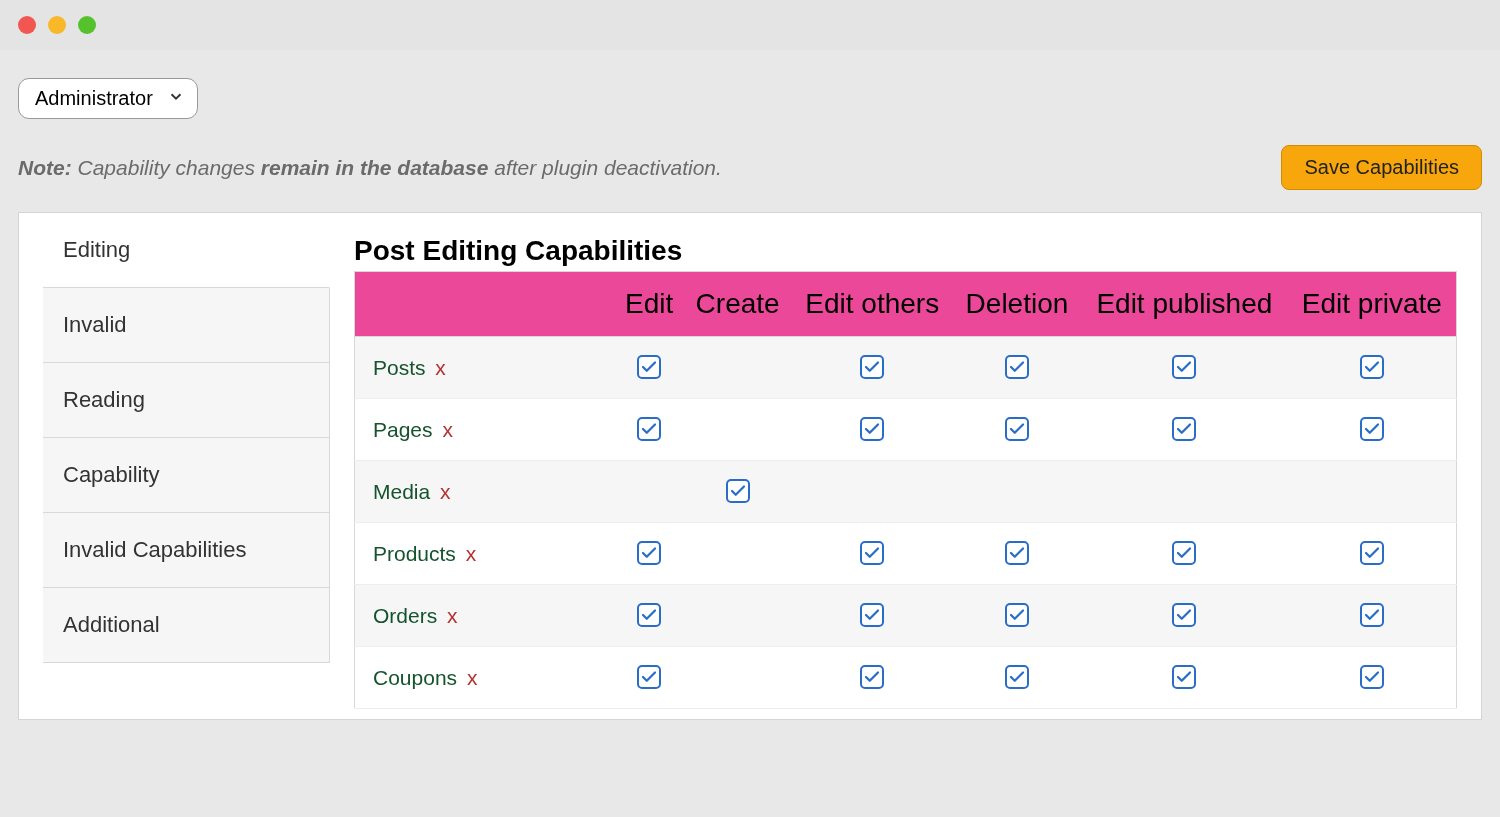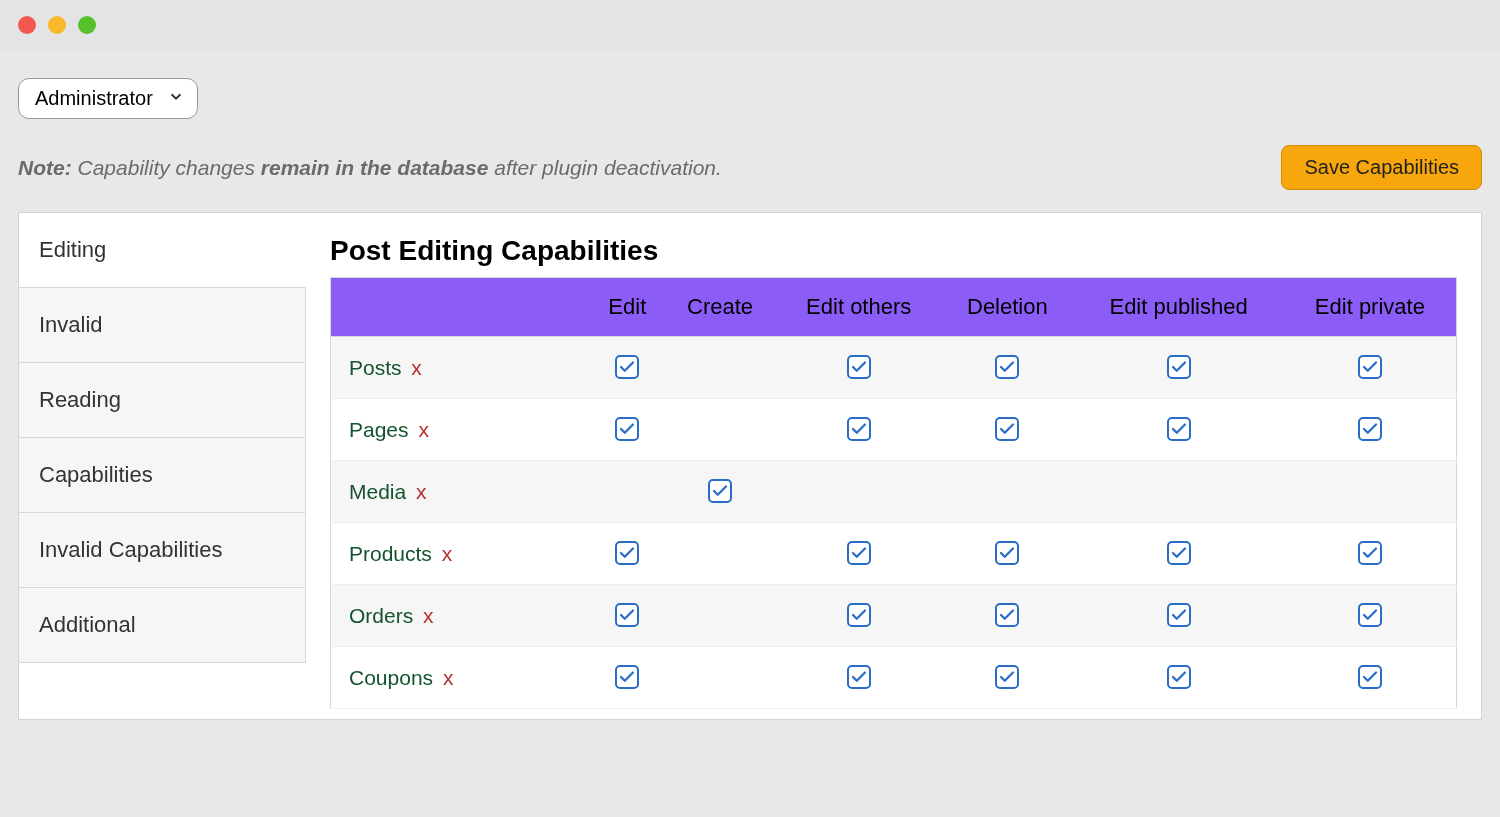--- a/index.html
+++ b/index.html
@@ -13,29 +13,29 @@
   .toolbar-row { padding: 28px 18px 8px 18px; }
   .role-select { position: relative; display: inline-flex; align-items: center; background: #fff; border: 1px solid #999; border-radius: 11px; padding: 8px 44px 8px 16px; font-size: 20px; cursor: pointer; }
   .role-select .chev { position: absolute; right: 12px; top: 50%; transform: translateY(-50%); }
 
   .note-row { display: flex; align-items: center; justify-content: space-between; padding: 18px 18px 0 18px; }
   .note-text { font-size: 21px; color: #6b6b6b; font-style: italic; }
   .note-text .strong { font-weight: 700; text-align: right; }
   .save-btn { background: #f7a70b; border: 1px solid #d18c00; color: #222; font-size: 20px; padding: 10px 22px; border-radius: 8px; cursor: pointer; }
 
   .panel { margin: 22px 18px 0 18px; background: #fff; border: 1px solid #d4d4d4; display: flex; }
-  .sidebar { width: 287px; }
+  .sidebar { width: 287px; margin-left: 24px; }
   .tab { font-size: 22px; color: #333; padding: 24px 20px; border-bottom: 1px solid #d8d8d8; border-right: 1px solid #d8d8d8; background: #f6f6f6; cursor: pointer; }
   .tab.active { background: #fff; border-right: 1px solid #fff; }
 
   .content { flex: 1; padding: 22px 24px 10px 24px; }
-  .content h2 { font-size: 28px; font-weight: 700; margin-bottom: 10px; }
+  .content h2 { font-size: 28px; font-weight: 700; margin-bottom: 4px; }
 
   table.caps { width: 100%; border-collapse: collapse; border: 1px solid #d8d8d8; }
-  table.caps th { font-size: 22px; font-weight: 400; padding: 16px 8px; text-align: center; background: #8b5cf6; border-bottom: 1px solid #d8d8d8; }
+  table.caps th { font-size: 28px; font-weight: 400; padding: 16px 8px; text-align: center; background: #ec4899; border-bottom: 1px solid #d8d8d8; }
   table.caps th:first-child { width: 260px; }
   table.caps td { padding: 18px 8px; text-align: center; border-bottom: 1px solid #eee; }
   table.caps tbody tr:nth-child(odd) { background: #f6f6f6; }
   table.caps tbody tr:nth-child(even) { background: #fff; }
   table.caps td.rowlabel { text-align: left; padding-left: 18px; font-size: 21px; }
   .rowlabel a { color: #14532d; text-decoration: none; }
   .rowlabel .x { color: #b43232; margin-left: 4px; cursor: pointer; }
 
   .cb { display: inline-flex; align-items: center; justify-content: center; width: 24px; height: 24px; border: 2px solid #2a6dc9; border-radius: 5px; background: #fff; cursor: pointer; }
   .cb svg { display: none; }
@@ -69,21 +69,21 @@
     <span>after plugin deactivation.</span>
   </div>
   <button class="save-btn">Save Capabilities</button>
 </div>
 
 <div class="panel">
   <div class="sidebar" id="tabs-sidebar">
       <div class="tab active">Editing</div>
       <div class="tab">Invalid</div>
       <div class="tab">Reading</div>
-      <div class="tab">Capabilities</div>
+      <div class="tab">Capability</div>
       <div class="tab">Invalid Capabilities</div>
       <div class="tab">Additional</div>
     </div>
   <div class="content">
     <h2>Post Editing Capabilities</h2>
     <table class="caps">
       <thead>
           <tr id="caps-head">
             <th></th>
             <th>Edit</th>

